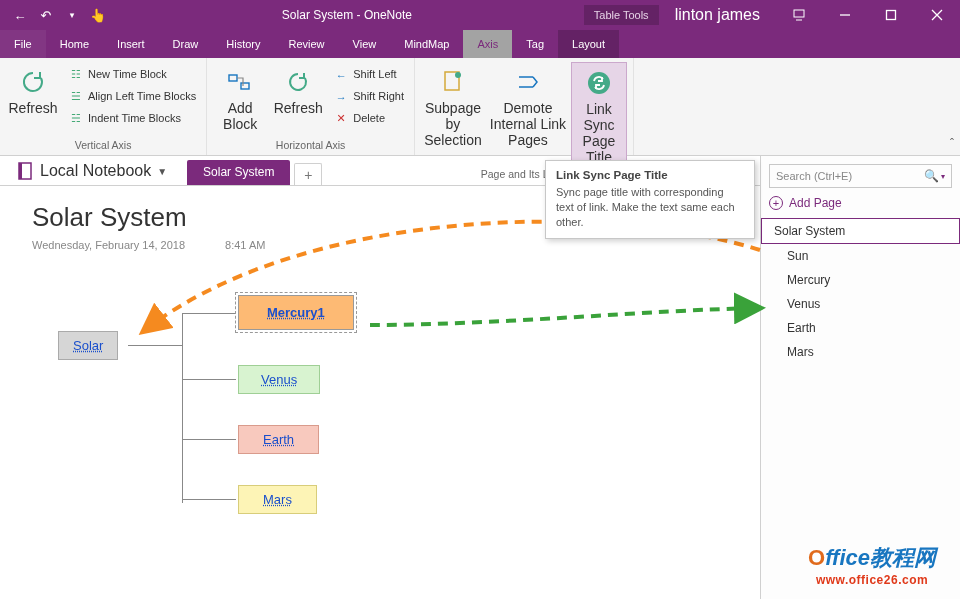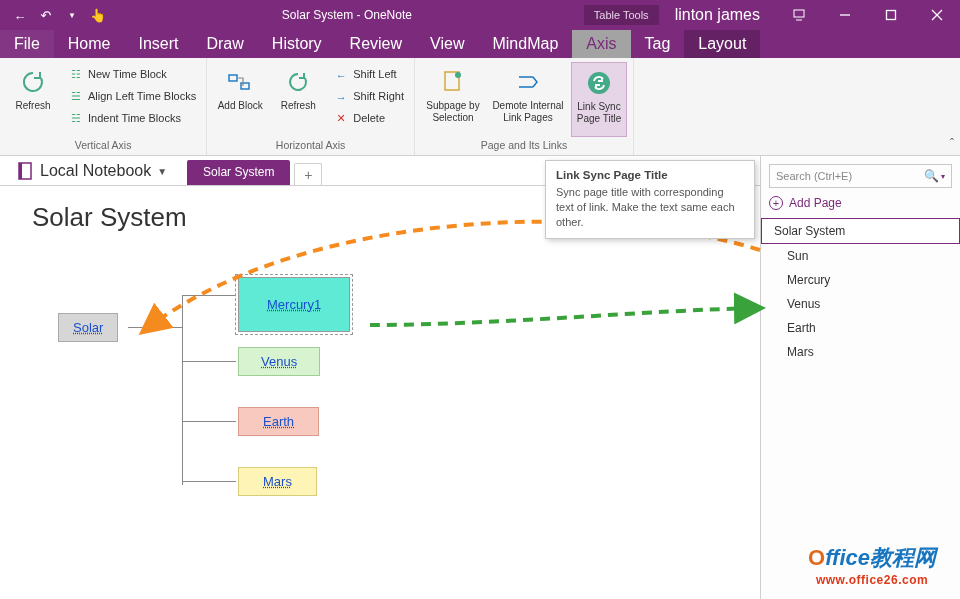--- a/index.html
+++ b/index.html
@@ -9,30 +9,30 @@
 .titlebar .qat { display: flex; align-items: center; gap: 2px; padding-left: 8px; }
 .titlebar .qat .qat-btn { width: 24px; height: 24px; display: flex; align-items: center; justify-content: center; color: #fff; font-size: 13px; }
 .titlebar .title { flex: 1; text-align: center; font-size: 12px; }
 .titlebar .tool-tab { background: rgba(0,0,0,.18); padding: 4px 10px; font-size: 11px; color: #e6d2e6; }
 .titlebar .user { padding: 0 16px; font-size: 16px; }
 .titlebar .win-btns { display: flex; }
 .titlebar .win-btn { width: 46px; height: 30px; display:flex; align-items:center; justify-content:center; }
 .titlebar .win-btn svg { stroke:#fff; }
 
 .menubar { height: 28px; background: #7b2a7c; color: #fff; display: flex; align-items: stretch; }
-.menubar .tab { padding: 0 14px; display: flex; align-items: center; font-size: 16px; cursor: pointer; }
+.menubar .tab { padding: 0 14px; display: flex; align-items: center; font-size: 11px; cursor: pointer; }
 .menubar .tab.file { background: rgba(255,255,255,.06); }
 .menubar .tab.active { background: #a3a3a3; color: #7b2a7c; }
 .menubar .tab.tool { background: rgba(0,0,0,.18); }
 
 .ribbon { height: 98px; background: #f5f5f5; border-bottom: 1px solid #d0d0d0; display: flex; position: relative; }
 .group { border-right: 1px solid #e2e2e2; padding: 4px 6px 2px; display: flex; flex-direction: column; align-items: center; }
 .group .items { display: flex; gap: 4px; flex: 1; }
 .group .label { font-size: 10.5px; color: #666; padding: 2px 0; text-align: center; }
-.big-btn { width: 54px; display: flex; flex-direction: column; align-items: center; justify-content: flex-start; padding-top: 4px; gap: 2px; font-size: 10px; text-align: center; line-height: 1.15; cursor: pointer; }
+.big-btn { width: 54px; display: flex; flex-direction: column; align-items: center; justify-content: flex-start; padding-top: 4px; gap: 2px; font-size: 14px; text-align: center; line-height: 1.15; cursor: pointer; }
 .big-btn.active { background: #e6d5e7; border: 1px solid #cba8cc; }
 .big-btn .icon { width: 32px; height: 32px; display: flex; align-items: center; justify-content: center; }
 .small-list { display: flex; flex-direction: column; gap: 2px; padding-top: 2px; }
 .small-item { display: flex; align-items: center; gap: 4px; font-size: 11px; height: 20px; padding: 0 4px; cursor: pointer; white-space: nowrap; }
 .small-item .sicon { width: 16px; height: 16px; display:flex; align-items:center; justify-content:center; color:#4a7; }
 .ribbon .collapse { position: absolute; right: 6px; bottom: 4px; color: #666; font-size: 12px; }
 
 .nbbar { height: 30px; background: #fff; border-bottom: 1px solid #d0d0d0; display: flex; align-items: flex-end; padding-left: 8px; }
 .nb-title { display:flex; align-items:center; gap:6px; font-size: 16px; color:#333; padding: 0 8px 4px; }
 .nb-title .drop { font-size: 10px; color:#555; }
@@ -41,21 +41,21 @@
 
 .content { position: absolute; left:0; top:186px; right:200px; bottom:0; background:#fff; padding: 16px 32px; }
 .page-title { font-size: 26px; color:#333; font-weight: 300; }
 .page-meta { font-size: 11px; color:#888; margin-top: 6px; display:flex; gap: 40px; }
 
 .graph { position: relative; height: 320px; margin-top: 14px; }
 .node { position:absolute; border:1px solid #b8a3b9; padding:6px 14px; font-size:13px; background:#e8dce8; }
 .node.root { left:26px; top:66px; background:#d6d6d6; border-color:#aaa; }
 .node.root a { color:#1a4fcc; text-decoration:underline dotted; }
 .node a { color:#1a4fcc; text-decoration:underline dotted; }
-.node.sel { left:206px; top:30px; background:#5eead4; border:1px solid #999; outline:1px dashed #999; outline-offset:2px; padding:19px 28px; }
+.node.sel { left:206px; top:30px; background:#fdba74; border:1px solid #999; outline:1px dashed #999; outline-offset:2px; padding:9px 28px;font-weight:bold; }
 .node.venus { left:206px; top:100px; background:#d8f3d0; border-color:#9fcf95; padding:6px 22px; }
 .node.earth { left:206px; top:160px; background:#f8c9be; border-color:#d99b8c; padding:6px 24px; }
 .node.mars { left:206px; top:220px; background:#fdf4b6; border-color:#d8cd7a; padding:6px 24px; }
 .connector { position:absolute; background:#888; }
 .cv { width:1px; }
 .ch { height:1px; }
 
 .pages-pane { position:absolute; right:0; top:156px; bottom:0; width:200px; border-left:1px solid #d0d0d0; background:#fdfdfd; }
 .search { margin:8px; border:1px solid #c8c8c8; height:24px; display:flex; align-items:center; padding:0 6px; font-size:11px; color:#888; }
 .search .sglass { margin-left:auto; color:#7b2a7c; font-size:12px; display:flex; align-items:center; gap:2px; }
@@ -243,20 +243,24 @@
       </svg>
     <span>Local Notebook</span>
     <span class="drop">▼</span>
   </div>
   <div class="nb-tab">Solar System</div>
   <div class="nb-add">+</div>
 </div>
 
 <div class="content">
   <div class="page-title">Solar System</div>
+  <div class="page-meta">
+    <span>Wednesday, February 14, 2018</span>
+    <span>8:41 AM</span>
+  </div>
 
   <div class="graph">
 
     <div class="connector cv" style="left:150px; top:48px; height:190px;"></div>
     <div class="connector ch" style="left:96px; top:80px; width:54px;"></div>
     <div class="connector ch" style="left:150px; top:48px; width:54px;"></div>
     <div class="connector ch" style="left:150px; top:114px; width:54px;"></div>
     <div class="connector ch" style="left:150px; top:174px; width:54px;"></div>
     <div class="connector ch" style="left:150px; top:234px; width:54px;"></div>
 

